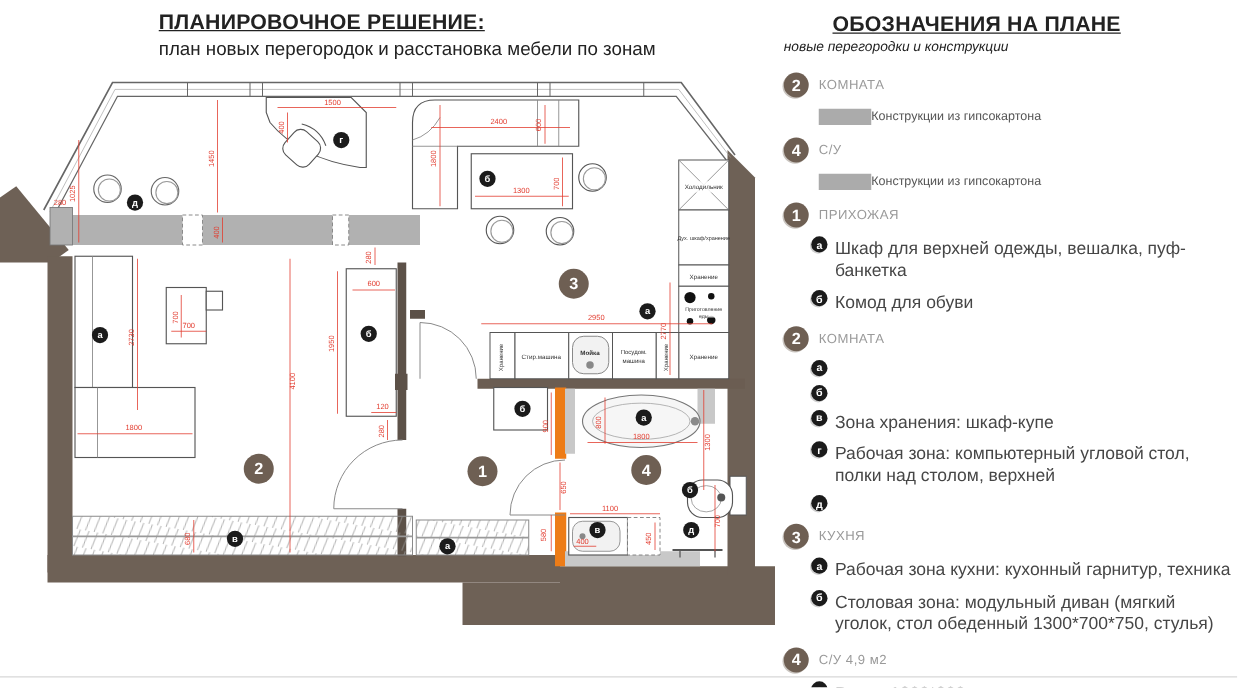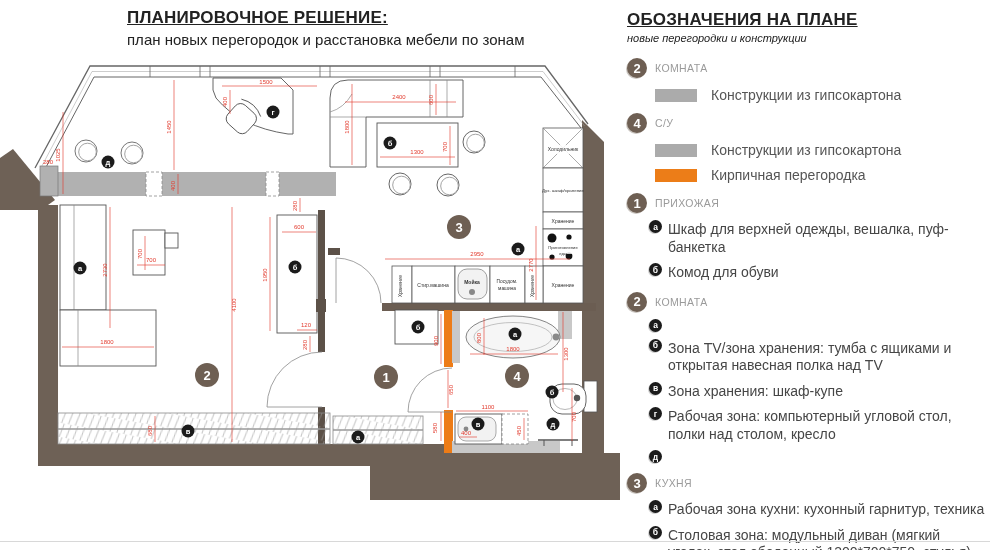--- a/index.html
+++ b/index.html
@@ -4,33 +4,33 @@
 <style>
   html,body{margin:0;padding:0;background:#fff;}
   .page{position:relative;width:990px;height:550px;background:#fff;overflow:hidden;
         font-family:"Liberation Sans","DejaVu Sans",sans-serif;color:#222;}
   
   .ptitle{position:absolute;left:127px;top:8px;width:480px;text-align:left;}
   .ptitle .t1{font-size:17px;font-weight:bold;text-decoration:underline;letter-spacing:.2px;}
   .ptitle .t2{font-size:15px;margin-top:3px;}
   
   .legend{position:absolute;left:627px;top:10px;width:358px;}
-  .lg-h1{font-size:17px;font-weight:bold;text-decoration:underline;letter-spacing:.2px;}
+  .lg-h1{font-size:17px;font-weight:bold;text-decoration:underline;letter-spacing:.2px;margin-left:39px;}
   .lg-h2{font-size:11px;margin-top:2px;font-style:italic;}
   .lg-h3{font-size:16.5px;margin:13px 0 2px;}
   .zc{width:20px;height:20px;border-radius:50%;background:#6e5f53;color:#fff;font-weight:bold;
       font-size:13px;display:flex;align-items:center;justify-content:center;flex:none;
       box-shadow:-1px 1px 0 #c9c4bf;}
   .zhead{display:flex;align-items:center;gap:8px;margin-top:10px;}
   .zname{font-size:10.5px;color:#9a9a9a;letter-spacing:.4px;}
   .crow{display:flex;align-items:center;margin:9px 0 9px 28px;}
   .sw{width:42px;height:13px;flex:none;}
   .sw.gray{background:#ababab;}
   .sw.orange{background:#ec7d18;}
-  .crow .lbl{font-size:14px;color:#555;margin-left:14px;}
+  .crow .lbl{font-size:10px;color:#555;}
   .zitems{margin:4px 0 2px 22px;}
   .irow{display:flex;align-items:flex-start;gap:6px;margin-top:8px;}
   .lc{width:13px;height:13px;border-radius:50%;background:#1b1b1b;color:#fff;font-weight:bold;
       font-size:8.5px;display:flex;align-items:center;justify-content:center;flex:none;
       box-shadow:-1px 1px 0 #cfcfcf;margin-top:-1px;}
   .itxt{font-size:14px;color:#464646;line-height:1.25;white-space:pre-line;}
   .baseline{position:absolute;left:0;right:0;top:541px;border-top:1px solid #d8d8d8;}
   
   .plan{position:absolute;left:0;top:0;}
   svg text{font-family:"Liberation Sans","DejaVu Sans",sans-serif;}
@@ -319,24 +319,20 @@
     </div>
 
     <div class="zhead">
       <div class="zc">4</div>
       <div class="zname">С/У</div>
     </div>
     <div class="crow">
       <div class="sw gray"></div>
       <span class="lbl">Конструкции из гипсокартона</span>
     </div>
-    <div class="crow">
-      <div class="sw orange"></div>
-      <span class="lbl">Кирпичная перегородка</span>
-    </div>
 
 
     <div class="zhead">
       <div class="zc">1</div>
       <div class="zname">ПРИХОЖАЯ</div>
     </div>
     <div class="zitems">
       <div class="irow">
         <div class="lc">а</div>
         <div class="itxt">Шкаф для верхней одежды, вешалка, пуф-банкетка</div>
@@ -350,29 +346,28 @@
     <div class="zhead">
       <div class="zc">2</div>
       <div class="zname">КОМНАТА</div>
     </div>
     <div class="zitems">
       <div class="irow">
         <div class="lc">а</div>
       </div>
       <div class="irow">
         <div class="lc">б</div>
-        <div class="itxt">Зона TV/зона хранения: тумба с ящиками и открытая навесная полка над TV</div>
       </div>
       <div class="irow">
         <div class="lc">в</div>
         <div class="itxt">Зона хранения: шкаф-купе</div>
       </div>
       <div class="irow">
         <div class="lc">г</div>
-        <div class="itxt">Рабочая зона: компьютерный угловой стол, полки над столом, кресло</div>
+        <div class="itxt">Рабочая зона: компьютерный угловой стол, полки над столом, верхней</div>
       </div>
       <div class="irow">
         <div class="lc">д</div>
       </div>
     </div>
 
     <div class="zhead">
       <div class="zc">3</div>
       <div class="zname">КУХНЯ</div>
     </div>

